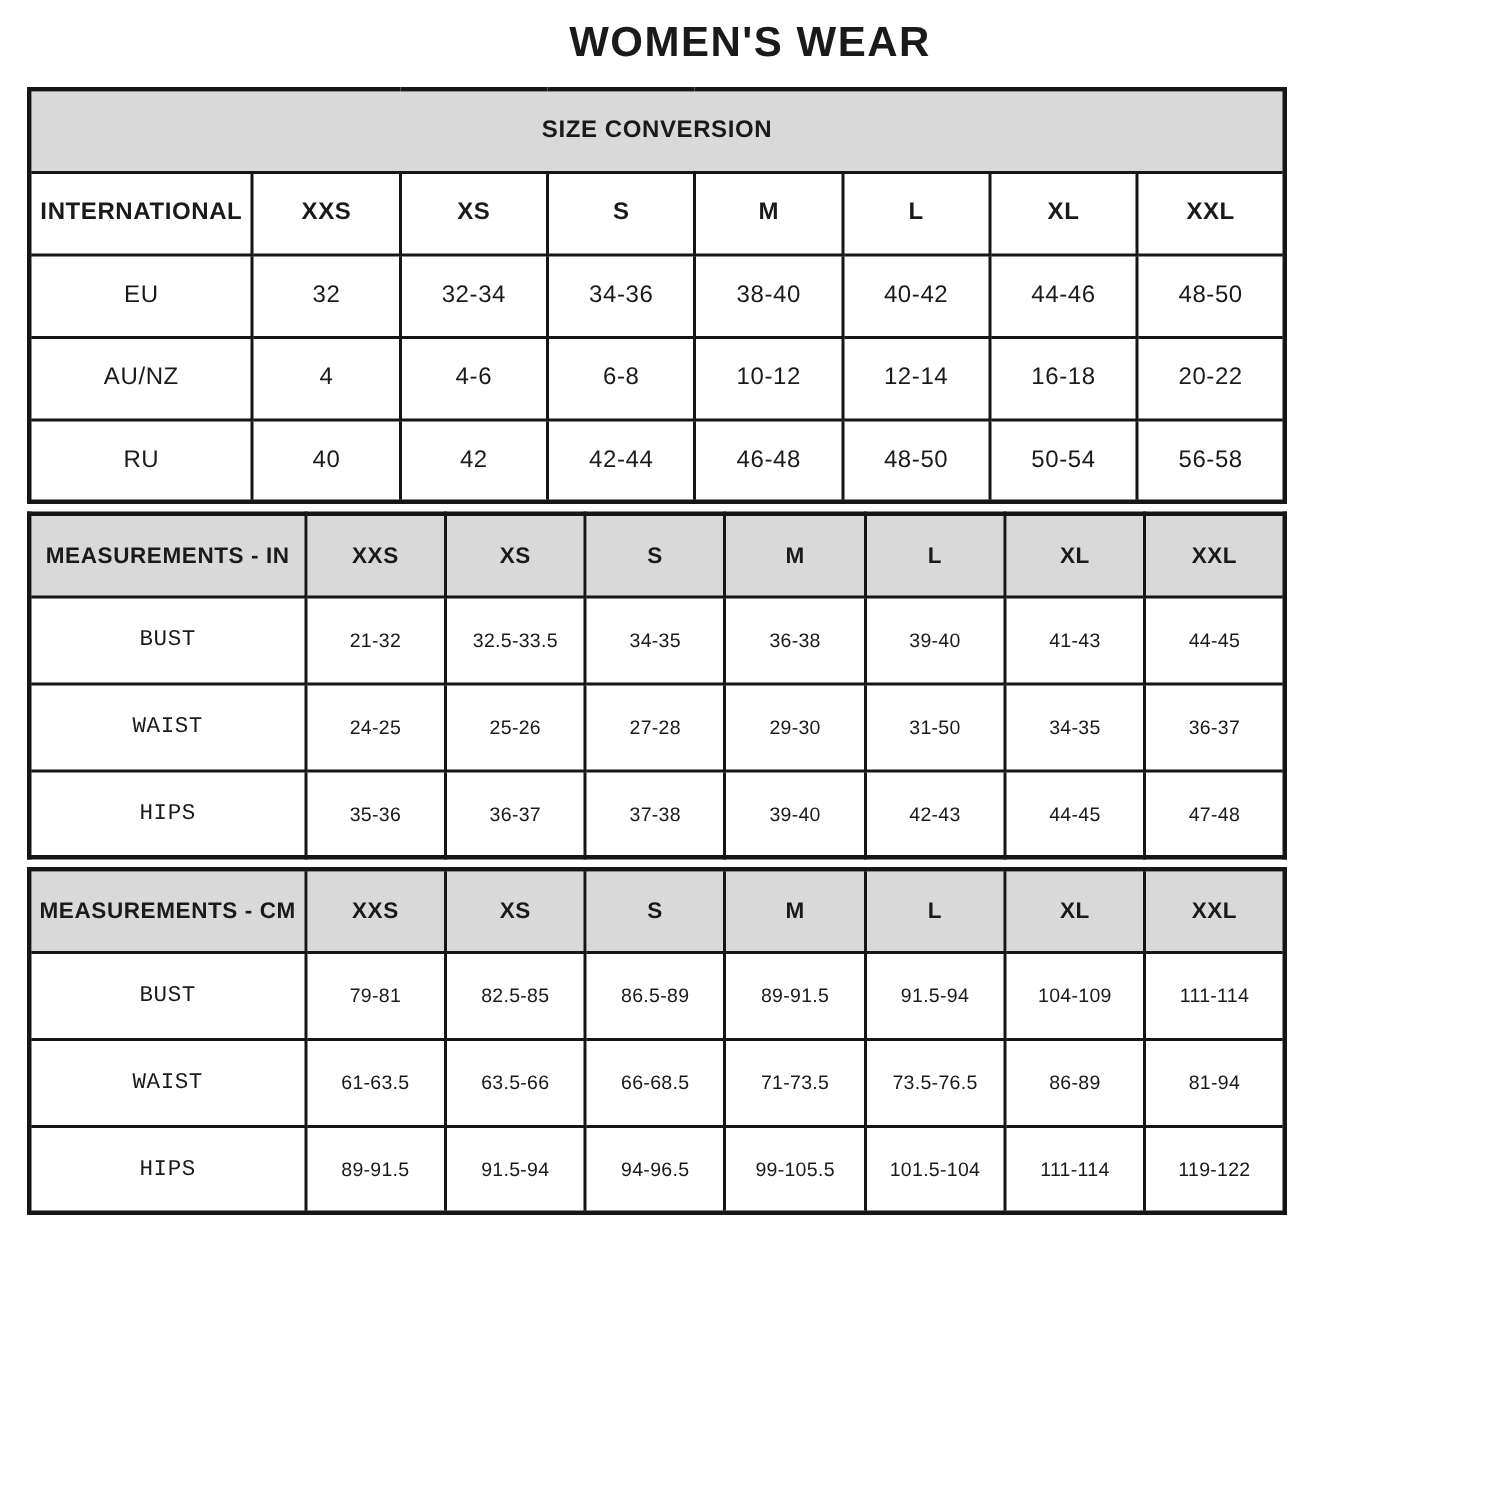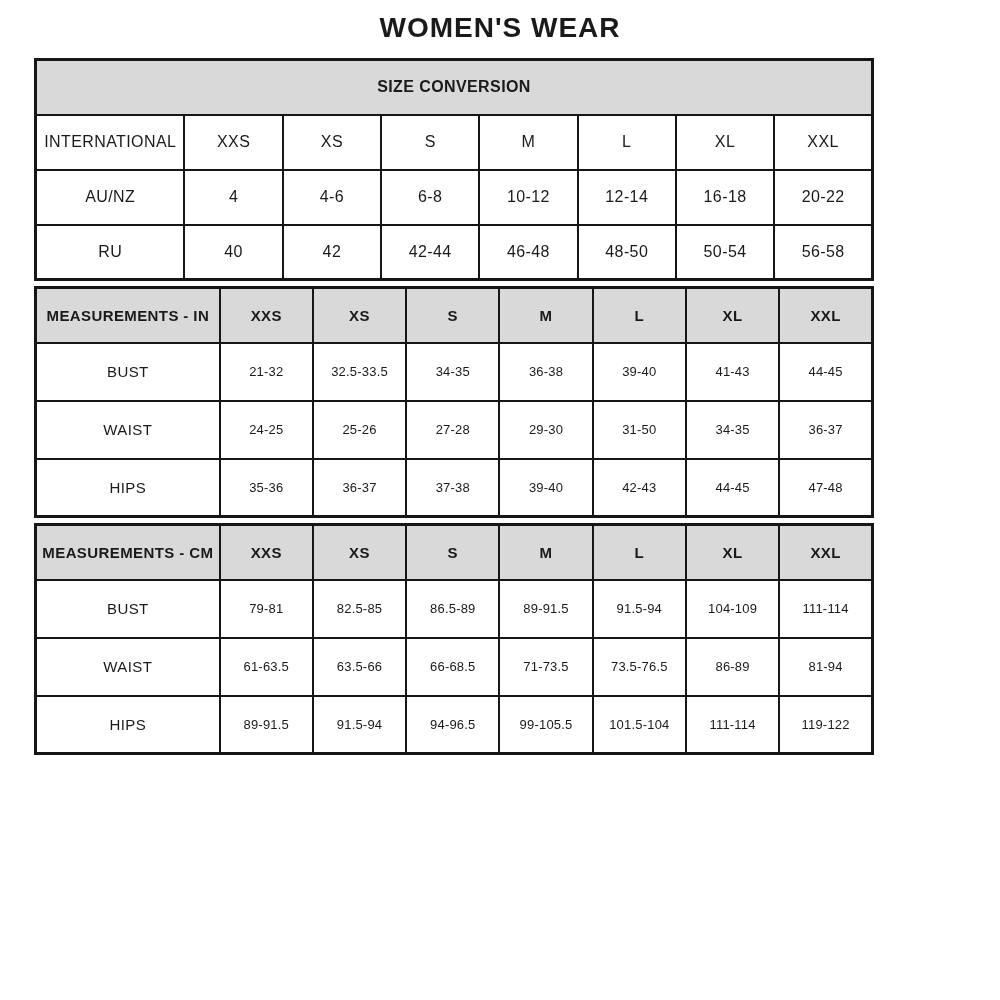--- a/index.html
+++ b/index.html
@@ -7,48 +7,48 @@
     --text:#1a1a1a;
     --gray:#d9d9d9;
     --bg:#ffffff;
   }
   *{box-sizing:border-box;}
   html,body{margin:0;padding:0;}
   body{
     width:1000px;height:1000px;background:var(--bg);
     font-family:"Liberation Sans",sans-serif;color:var(--text);
   }
-  .page{padding:8px 34px 0;}
+  .page{padding:8px 18px 0;}
   h1{
     text-align:center;font-size:28px;font-weight:bold;
     letter-spacing:1px;margin:4px 0 14px;
   }
   table{
     width:840px;border-collapse:collapse;table-layout:fixed;
     border:3px solid var(--border);margin-bottom:5px;
   }
   th,td{
     border:2px solid var(--border);text-align:center;vertical-align:middle;
     padding:0 2px;overflow:hidden;white-space:nowrap;
   }
   .banner{
     background:var(--gray);height:50px;font-size:16px;
     font-weight:bold;letter-spacing:.6px;
   }
   
   .conv th,.conv td{height:55px;font-size:16px;letter-spacing:.4px;}
-  .conv tr.head th{font-weight:normal;background:#fff;}
+  .conv tr.head th{font-weight:bold;background:#fff;}
   .conv td{font-weight:normal;}
   
   .meas tr.head th{
     background:var(--gray);font-weight:bold;font-size:15px;
     height:55px;letter-spacing:.4px;
   }
   .meas td{height:58px;font-size:13px;letter-spacing:.2px;}
-  .meas td.label{font-size:15px;letter-spacing:.4px;}
+  .meas td.label{font-size:15px;letter-spacing:.4px;font-family:Liberation Mono, monospace;}
   col.c-label-conv{width:17.8%;}
   col.c-size-conv{width:11.743%;}
   col.c-label-meas{width:22%;}
   col.c-size-meas{width:11.143%;}
 </style>
 </head>
 <body>
 
 <div class="page">
 
@@ -75,20 +75,30 @@
           <th class="label">INTERNATIONAL</th>
           <th>XXS</th>
           <th>XS</th>
           <th>S</th>
           <th>M</th>
           <th>L</th>
           <th>XL</th>
           <th>XXL</th>
         </tr>
         <tr>
+          <td class="label">EU</td>
+          <td>32</td>
+          <td>32-34</td>
+          <td>34-36</td>
+          <td>38-40</td>
+          <td>40-42</td>
+          <td>44-46</td>
+          <td>48-50</td>
+        </tr>
+        <tr>
           <td class="label">AU/NZ</td>
           <td>4</td>
           <td>4-6</td>
           <td>6-8</td>
           <td>10-12</td>
           <td>12-14</td>
           <td>16-18</td>
           <td>20-22</td>
         </tr>
         <tr>

